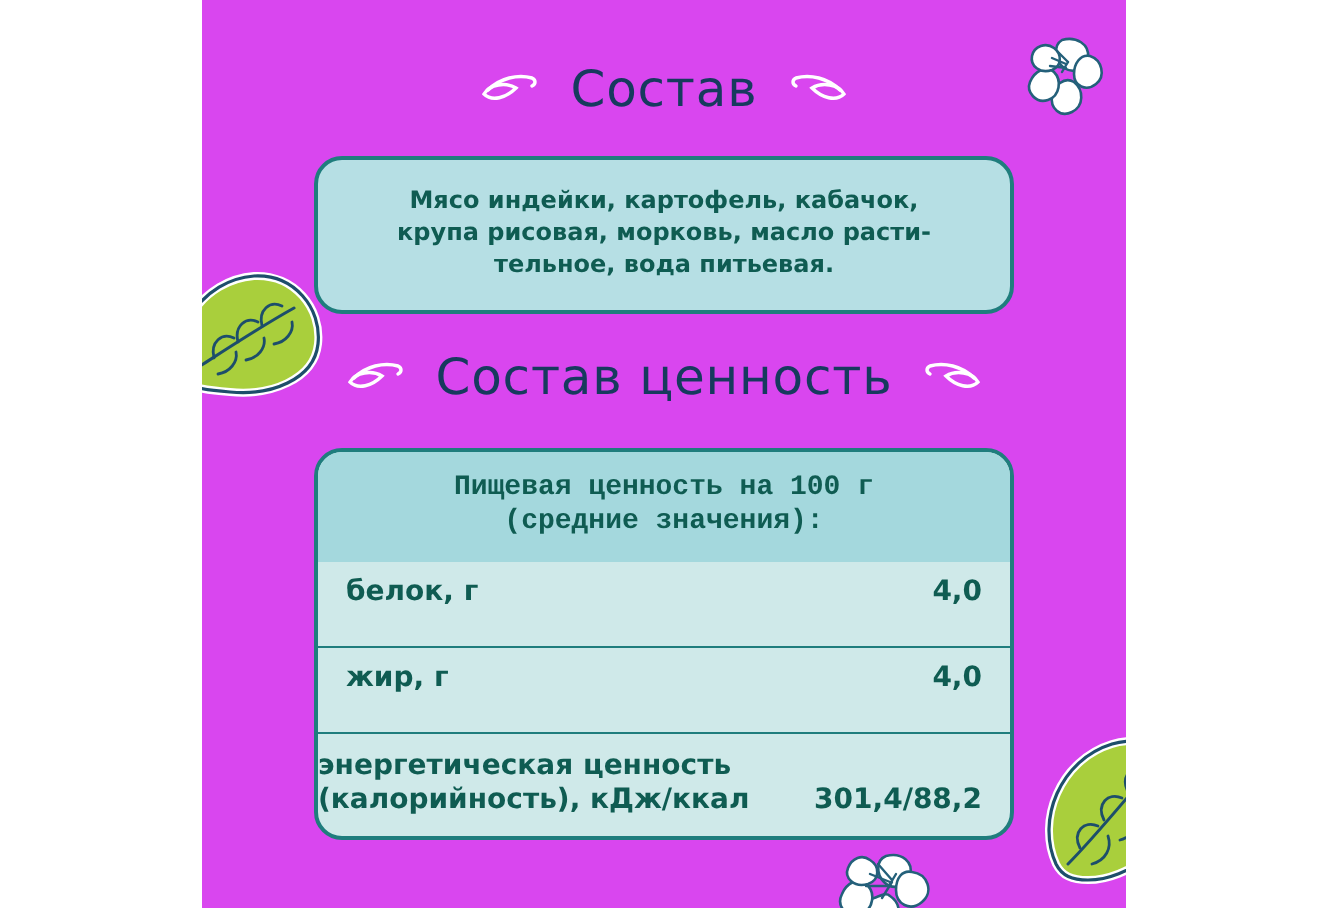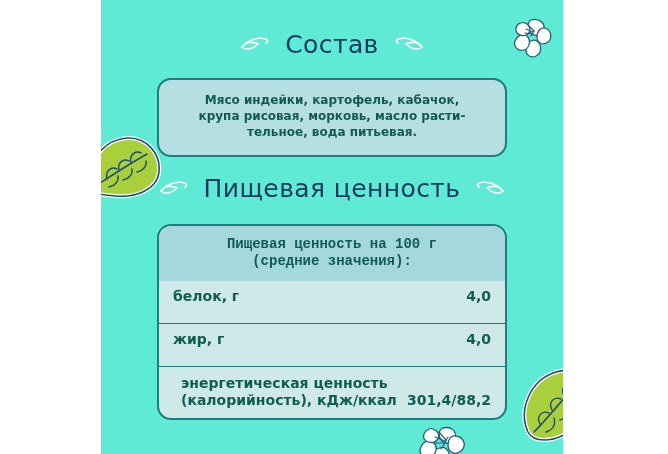--- a/index.html
+++ b/index.html
@@ -22,21 +22,21 @@
     overflow: hidden;
   }
 
   
   #panel {
     position: absolute;
     left: 101px;
     top: 0;
     width: 462px;
     height: 454px;
-    background: #5eead4;
+    background: #d946ef;
     overflow: hidden;
   }
 
   
   .deco {
     position: absolute;
     pointer-events: none;
   }
   .deco svg { display: block; overflow: visible; }
 
@@ -142,21 +142,21 @@
     font-family: "DejaVu Sans", sans-serif;
     font-size: 14px;
     font-weight: bold;
     color: #0f5c52;
     line-height: 1.22;
     text-align: right;
     white-space: nowrap;
     padding-left: 10px;
   }
   .nutri-row.energy {
-    padding: 8px 14px 9px 22px;
+    padding: 8px 14px 9px 0;
     align-items: flex-end;
   }
 </style>
 </head>
 <body>
 
 <div id="page">
 
   <div id="panel">
 
@@ -184,21 +184,21 @@
 тельное, вода питьевая.</div>
     </div>
 
     <div class="heading-row" id="heading-pishch">
       <span class="swash">
         <svg viewBox="0 0 34 22" xmlns="http://www.w3.org/2000/svg">
           <path d="M3 13 C6 8, 14 7, 19 10 C14 15, 7 17, 3 13 Z" fill="none" stroke="#ffffff" stroke-width="1.7" stroke-linecap="round"></path>
           <path d="M5 11 C11 5, 20 3, 27 5 C29 6, 29 8, 27 9" fill="none" stroke="#ffffff" stroke-width="1.7" stroke-linecap="round"></path>
         </svg>
       </span>
-      <span class="heading-text">Пищевая ценность</span>
+      <span class="heading-text">Состав ценность</span>
       <span class="swash">
         <svg viewBox="0 0 34 22" xmlns="http://www.w3.org/2000/svg">
           <g transform="translate(34,0) scale(-1,1)">
             <path d="M3 13 C6 8, 14 7, 19 10 C14 15, 7 17, 3 13 Z" fill="none" stroke="#ffffff" stroke-width="1.7" stroke-linecap="round"></path>
             <path d="M5 11 C11 5, 20 3, 27 5 C29 6, 29 8, 27 9" fill="none" stroke="#ffffff" stroke-width="1.7" stroke-linecap="round"></path>
           </g>
         </svg>
       </span>
     </div>
 

